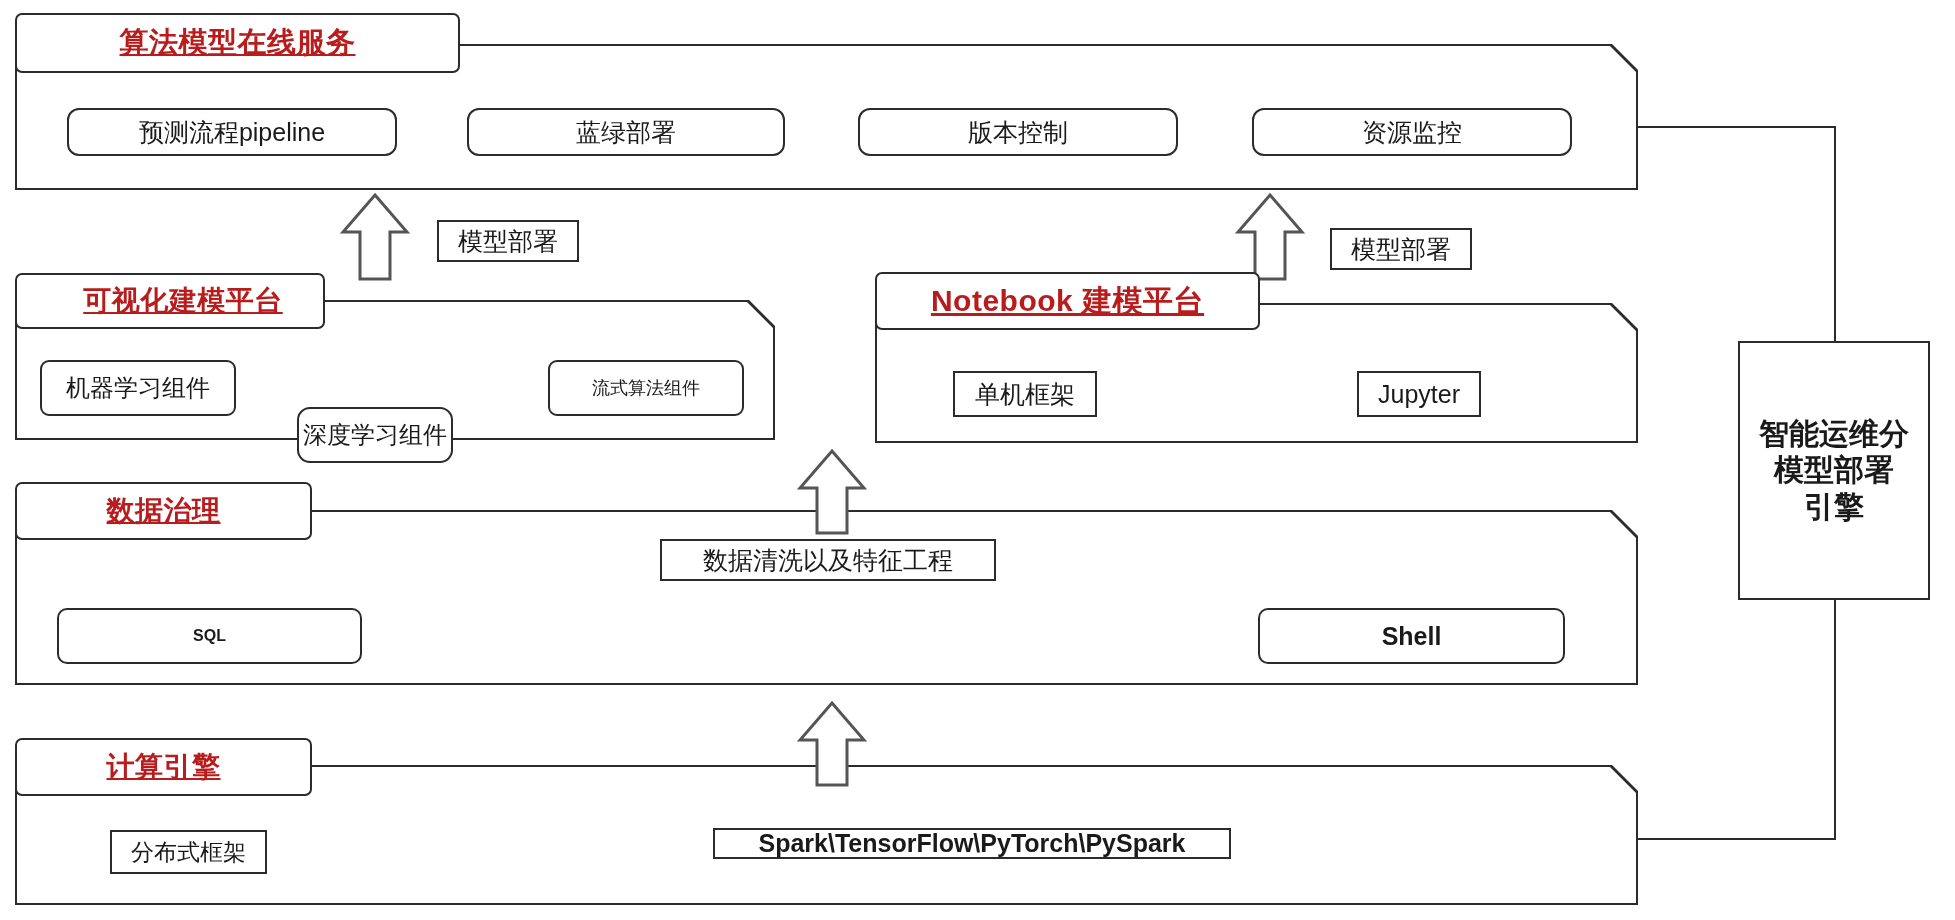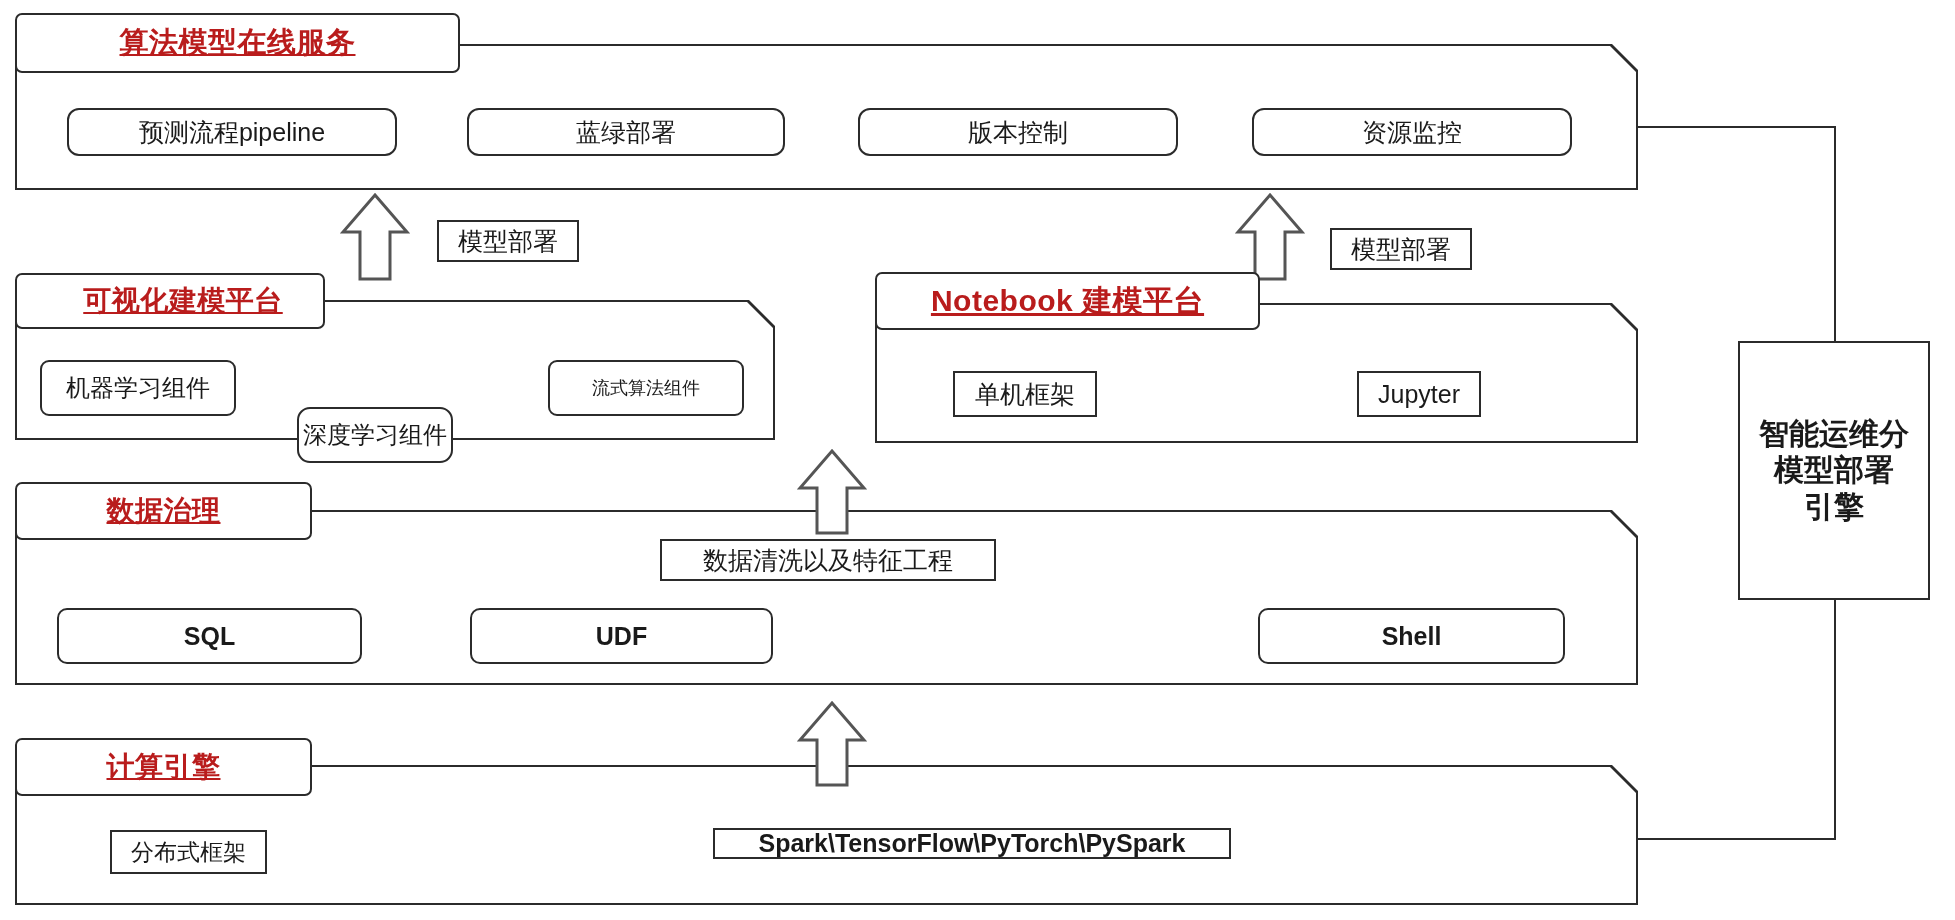--- a/index.html
+++ b/index.html
@@ -172,22 +172,21 @@
     </svg>
   </div>
 
   <div class="panel notched" style="left:15px;top:510px;width:1623px;height:175px;">
     <div class="panel-body"></div>
   </div>
   <div class="panel-title" style="left:15px;top:482px;width:297px;height:58px;font-size:28px;">数据治理</div>
 
   <div class="chip thin" style="left:660px;top:539px;width:336px;height:42px;font-size:25px;border-width:2px;">数据清洗以及特征工程</div>
 
-  <div class="chip round bold" style="left:57px;top:608px;width:305px;height:56px;font-size:25px;border-radius:10px;">SQL</div>
-  <div class="chip round bold" style="left:470px;top:608px;width:303px;height:56px;font-size:25px;border-radius:10px;">UDF</div>
+  <div class="chip round bold" style="left:57px;top:608px;width:305px;height:56px;font-size:16px;border-radius:10px;">SQL</div>
   <div class="chip round bold" style="left:1258px;top:608px;width:307px;height:56px;font-size:25px;border-radius:10px;">Shell</div>
 
   <div class="block-arrow" style="left:797px;top:700px;">
     <svg width="70" height="88" viewBox="0 0 70 88">
       <polygon points="35,3 67,40 50,40 50,85 20,85 20,40 3,40" fill="#ffffff" stroke="#555555" stroke-width="3" stroke-linejoin="miter"></polygon>
     </svg>
   </div>
 
   <div class="panel notched" style="left:15px;top:765px;width:1623px;height:140px;">
     <div class="panel-body"></div>

